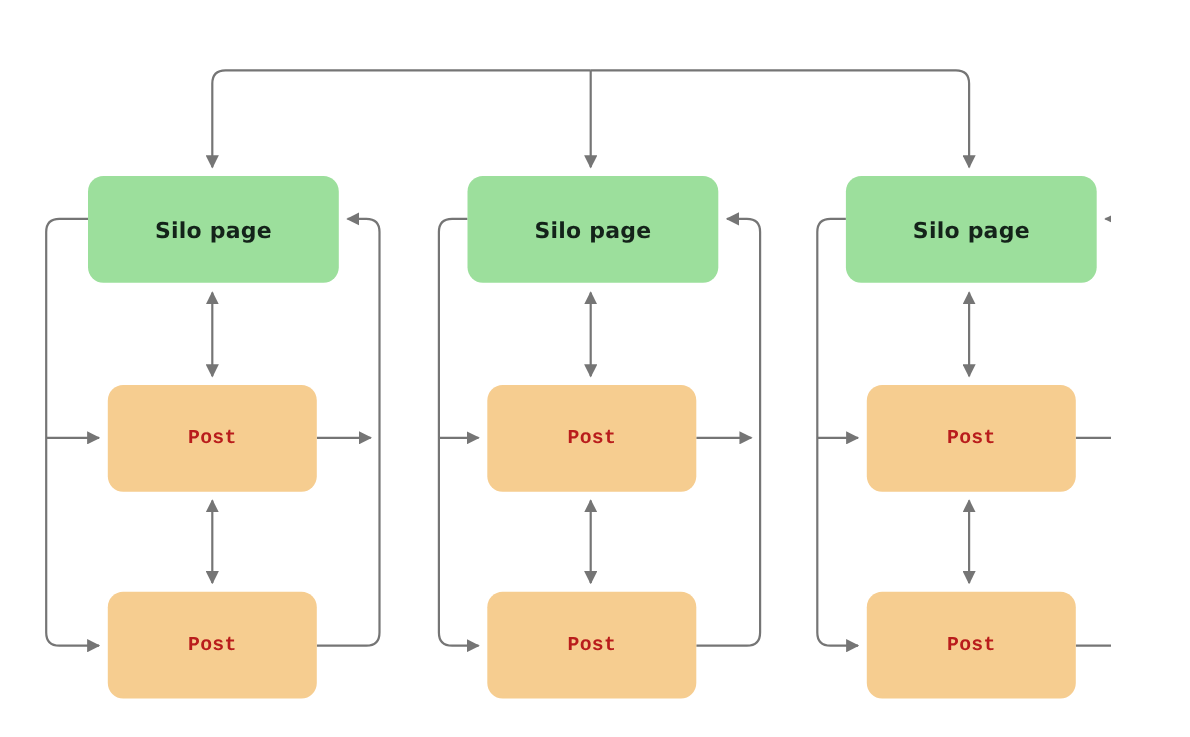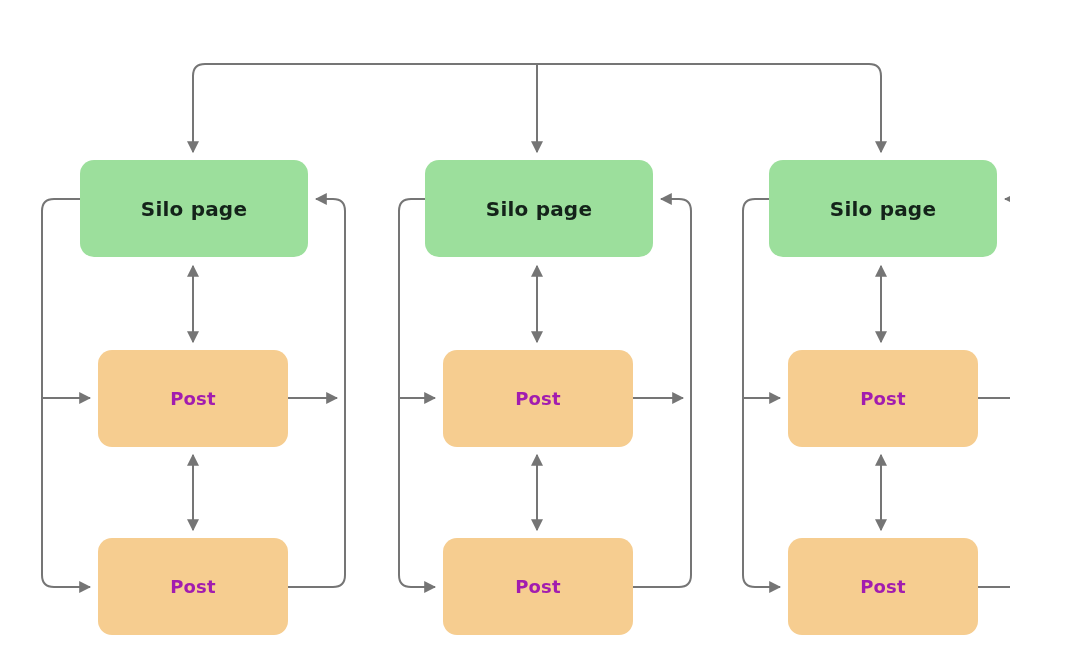--- a/index.html
+++ b/index.html
@@ -45,22 +45,23 @@
     background: #9cdf9c;
   }
   .node.post {
     background: #f6cd90;
   }
   .node.silo .node-label {
     color: #14231a;
     font-size: 20px;
   }
   .node.post .node-label {
-    color: #a21caf;
+    color: #b91c1c;
     font-size: 18px;
+    font-family: Liberation Mono, monospace;
   }
 </style>
 </head>
 <body>
 
 <div id="diagram-root">
 
   <svg id="diagram-svg" viewBox="0 0 1082 670" xmlns="http://www.w3.org/2000/svg">
     <defs>
       <marker id="arrow" viewBox="0 0 10 10" refX="9" refY="5" markerWidth="6" markerHeight="6" orient="auto-start-reverse">

